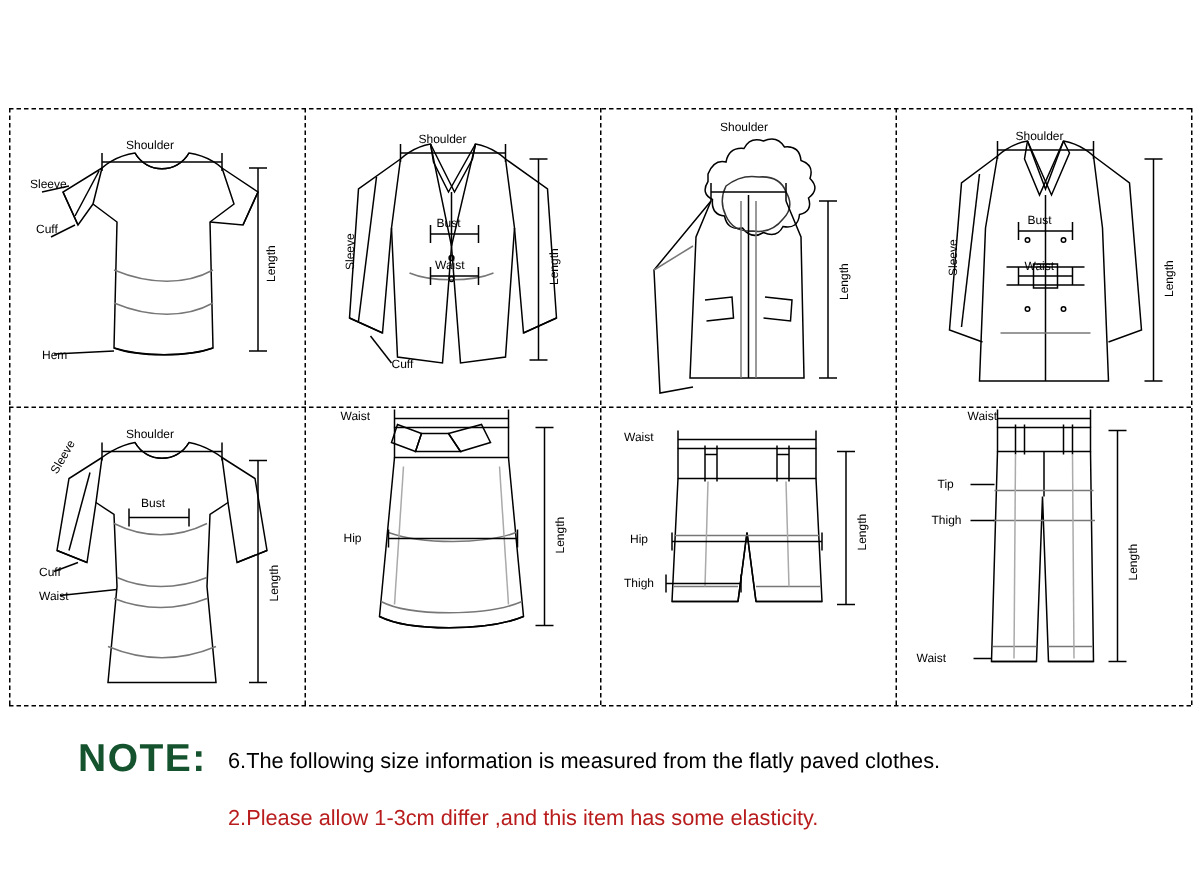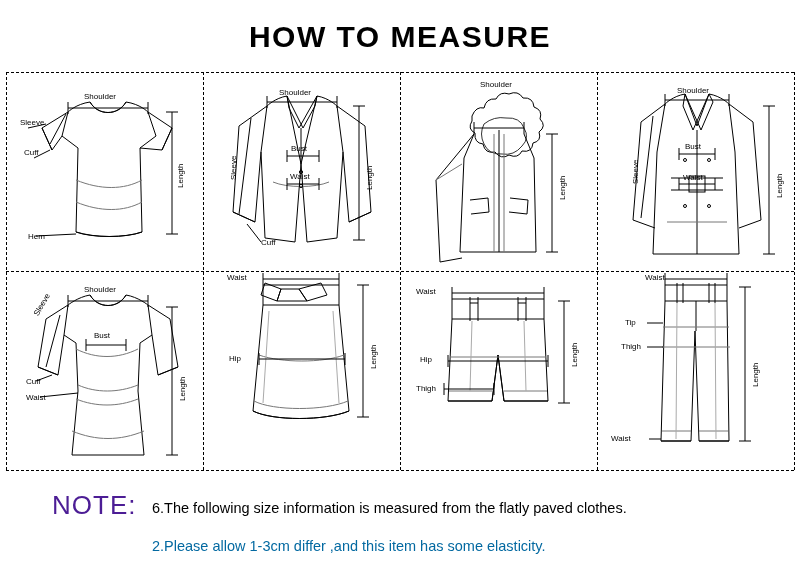--- a/index.html
+++ b/index.html
@@ -100,43 +100,43 @@
     left: 0;
     top: 482px;
     width: 800px;
   }
   .note-word {
     position: absolute;
     left: 52px;
     top: 8px;
     font-size: 26px;
     letter-spacing: 1px;
-    color: #4c1d95;
+    color: #14532d;
+    font-weight: bold;
   }
   .note-line1 {
     position: absolute;
     left: 152px;
     top: 18px;
     font-size: 14.5px;
     color: #000;
   }
   .note-line2 {
     position: absolute;
     left: 152px;
     top: 56px;
     font-size: 14.5px;
-    color: #0369a1;
+    color: #b91c1c;
   }
 </style>
 </head>
 <body>
 
 <div class="page">
 
-  <div class="title">HOW TO MEASURE</div>
 
   <div class="grid">
 
     <div class="dash-h top"></div>
     <div class="dash-h mid"></div>
     <div class="dash-h bot"></div>
     <div class="dash-v v0"></div>
     <div class="dash-v v1"></div>
     <div class="dash-v v2"></div>
     <div class="dash-v v3"></div>

